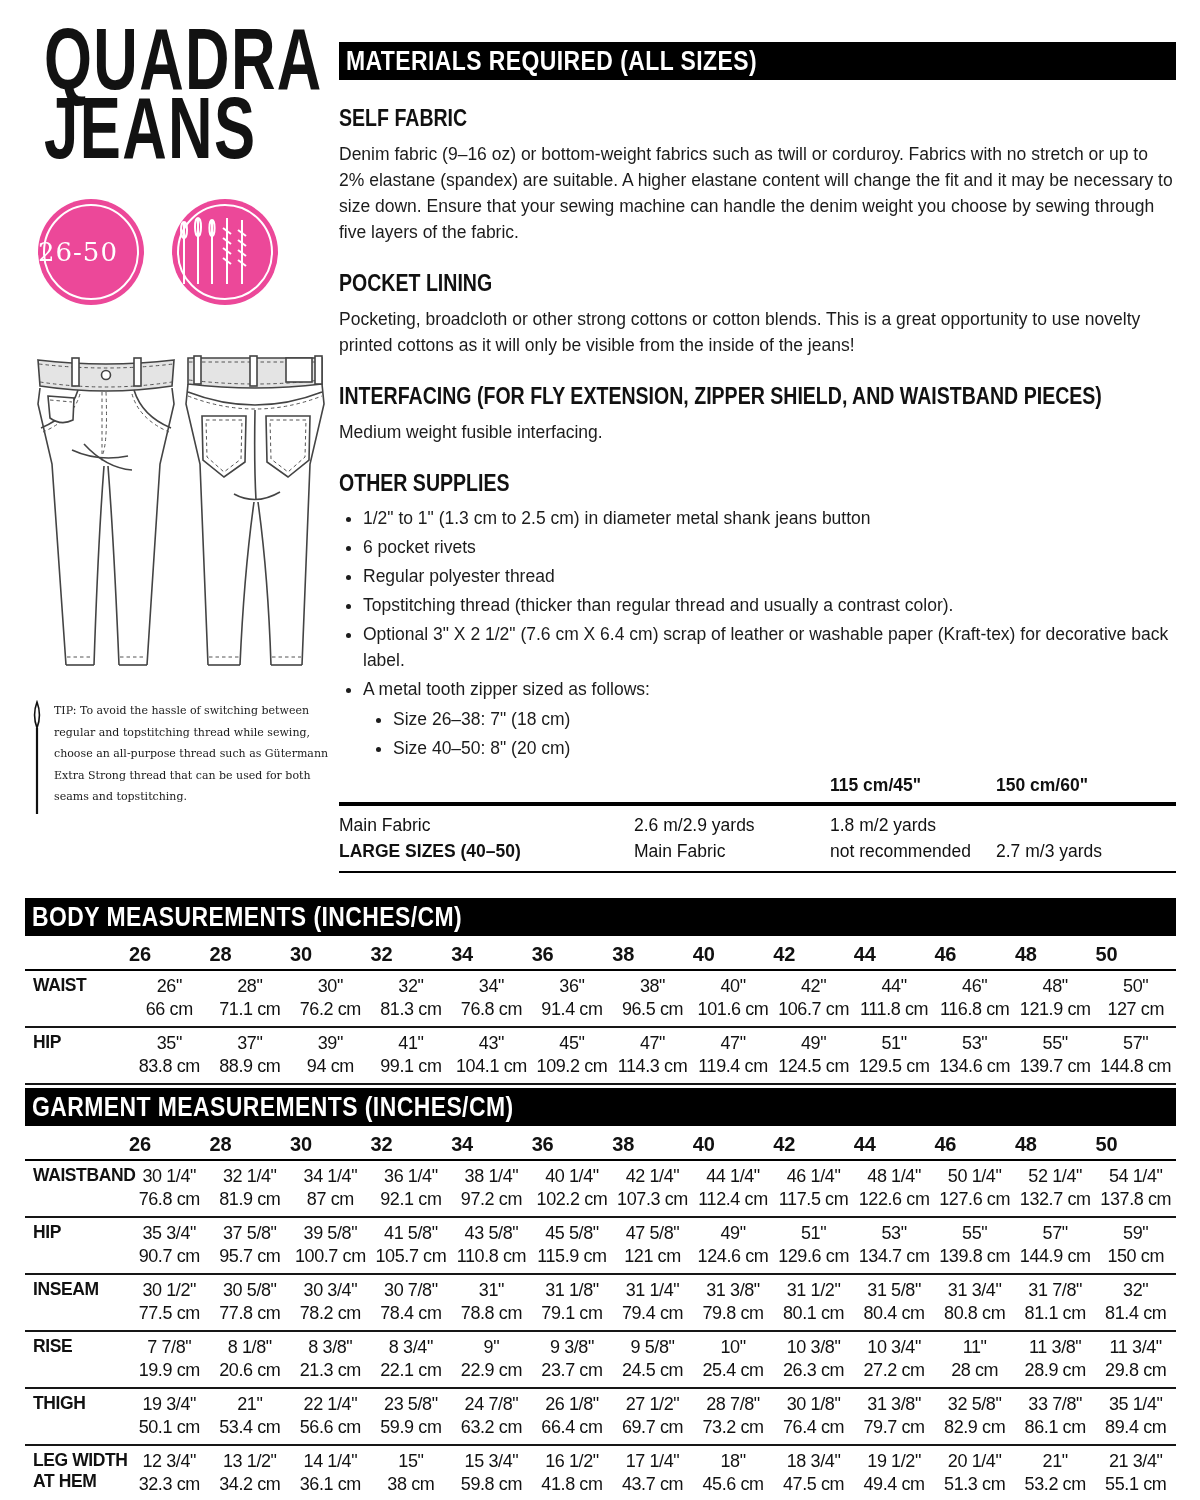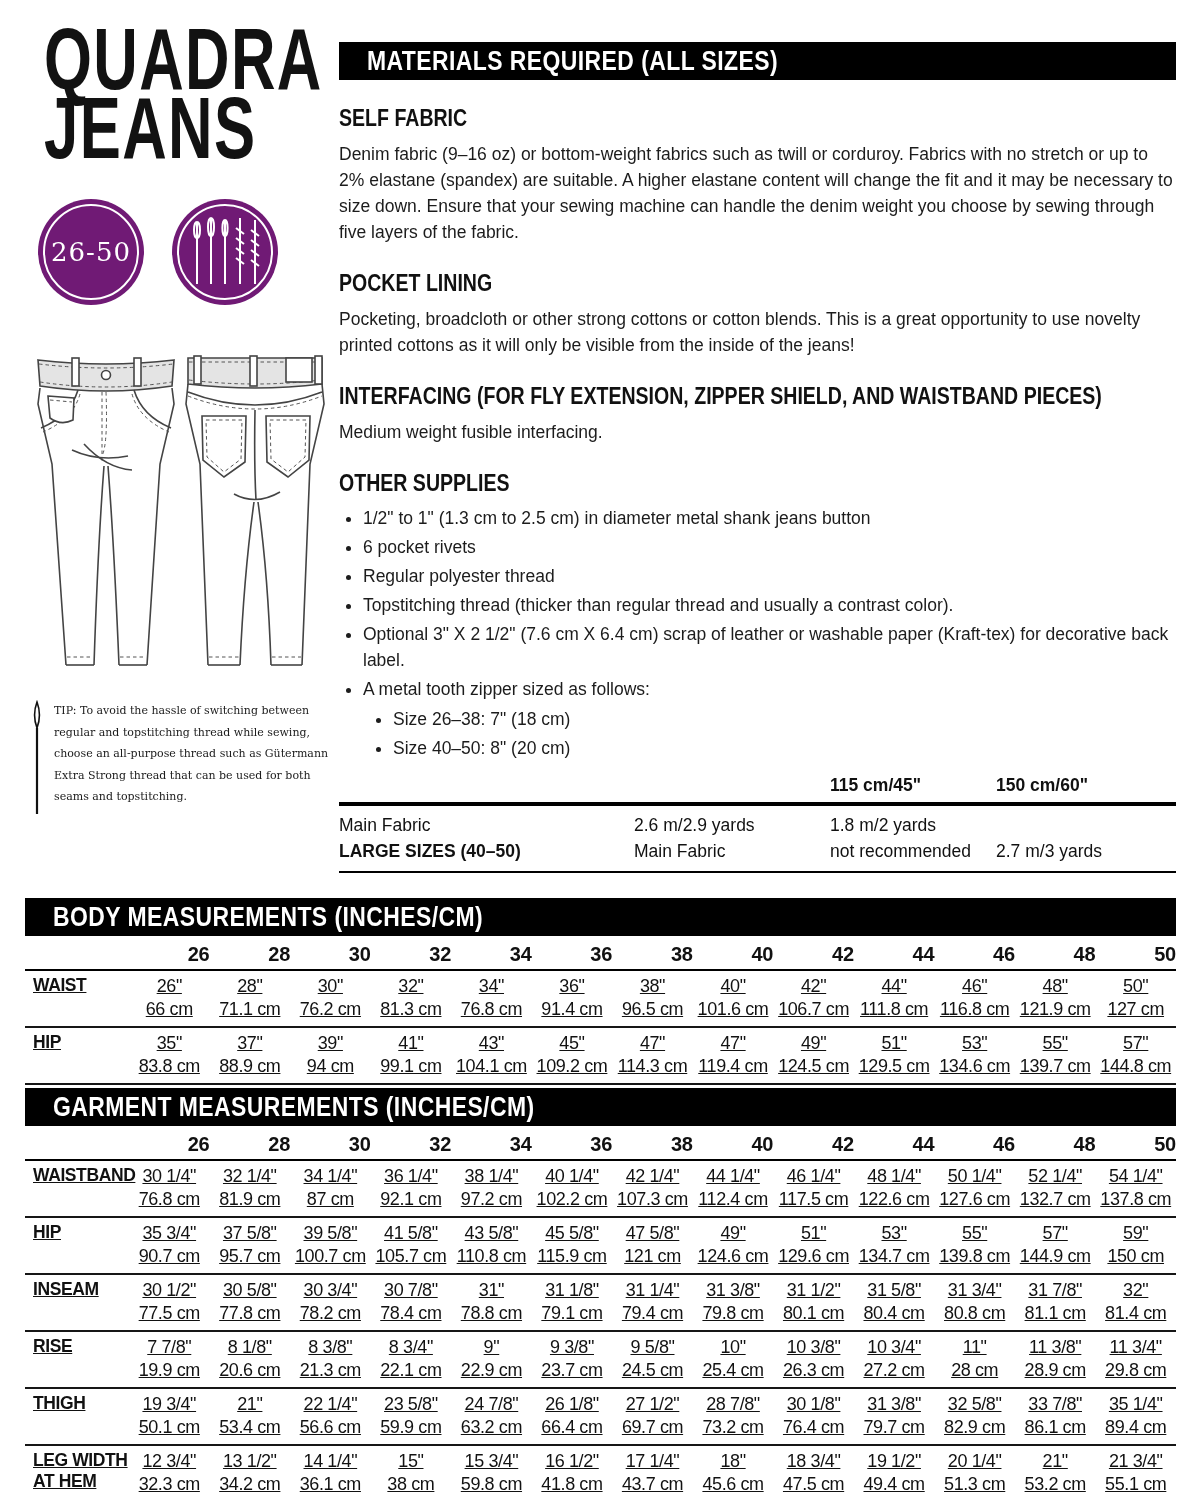--- a/index.html
+++ b/index.html
@@ -3,36 +3,36 @@
 <meta charset="utf-8">
 <style>
   html,body{margin:0;padding:0;background:#f4f4f4;}
   .page{
     position:relative;width:1200px;height:1500px;background:#fff;
     font-family:"Liberation Sans",sans-serif;color:#111;overflow:hidden;margin:0 auto;
   }
   
   .brand{position:absolute;left:44px;top:24px;transform:scaleX(0.70);transform-origin:0 0;}
   .title-line{font-size:88px;font-weight:bold;line-height:69px;letter-spacing:2px;color:#121212;white-space:nowrap;}
-  .badge{position:absolute;width:106px;height:106px;border-radius:50%;background:#701a75;display:flex;align-items:center;justify-content:center;}
+  .badge{position:absolute;width:106px;height:106px;border-radius:50%;background:#ec4899;display:flex;align-items:center;justify-content:flex-start;}
   .badge::after{content:"";position:absolute;inset:5px;border:2.5px solid #fff;border-radius:50%;}
   .badge-sizes{left:38px;top:199px;}
   .badge-needles{left:172px;top:199px;}
   .badge-sizes span{font-family:"DejaVu Serif",serif;color:#fff;font-size:26px;letter-spacing:1px;}
   
   .jeans{position:absolute;left:28px;top:344px;}
   
   .tip-needle{position:absolute;left:30px;top:700px;}
   .tip-text{
     position:absolute;left:54px;top:700px;width:288px;
     font-family:"DejaVu Serif",serif;font-size:11px;line-height:21.5px;color:#1a1a1a;
   }
   
   .materials{position:absolute;left:339px;top:42px;width:837px;}
-  .bar{background:#000;color:#fff;height:38px;display:flex;align-items:center;padding-left:28px;box-sizing:border-box;}
+  .bar{background:#000;color:#fff;height:38px;display:flex;align-items:center;padding-left:7px;box-sizing:border-box;}
   .cond{display:inline-block;transform:scaleX(0.85);transform-origin:0 50%;white-space:nowrap;}
   .bar .cond{font-weight:bold;font-size:27px;letter-spacing:0.5px;}
   .mheading{margin:26px 0 0 0;font-size:23px;font-weight:bold;line-height:24px;}
   .mbody{margin:11px 0 0 0;font-size:17.5px;line-height:26px;color:#1c1c1c;}
   .supplies{margin:10px 0 0 4px;padding-left:20px;list-style:disc;}
   .supplies li{font-size:17.5px;line-height:26px;margin-bottom:3px;color:#1c1c1c;}
   .supplies ul{list-style:disc;padding-left:30px;margin:4px 0 0 0;}
   
   .fab-table{margin-top:14px;font-size:17.5px;}
   .fab-head,.fab-row{display:grid;grid-template-columns:295px 196px 166px 1fr;align-items:end;}
@@ -40,22 +40,22 @@
   .fab-rule{border-top:4px solid #000;}
   .fab-rows{padding:6px 0 7px 0;}
   .fab-row{line-height:26px;align-items:start;}
   .fab-label{font-weight:bold;}
   .fab-bottom{border-top:2.5px solid #000;}
   
   .meas{position:absolute;left:25px;width:1151px;}
   .meas-body{top:898px;}
   .meas-garment{top:1088px;}
   .meas-head{display:grid;grid-template-columns:104px repeat(13,1fr);padding:7px 0 3px 0;border-bottom:2.5px solid #000;}
-  .meas-size{font-weight:bold;font-size:20px;text-align:right;letter-spacing:-0.2px;}
-  .meas-row{display:grid;grid-template-columns:104px repeat(13,1fr);border-bottom:2px solid #161616;padding:4px 0 5px 0;text-decoration:underline;}
+  .meas-size{font-weight:bold;font-size:20px;text-align:left;letter-spacing:-0.2px;}
+  .meas-row{display:grid;grid-template-columns:104px repeat(13,1fr);border-bottom:2px solid #161616;padding:4px 0 5px 0;}
   .meas-label{font-weight:bold;font-size:17.5px;line-height:21px;padding-left:8px;letter-spacing:-0.4px;align-self:start;}
   .meas-cell{text-align:center;font-size:18px;line-height:23px;letter-spacing:-0.4px;color:#121212;}
   .meas-cell .cm{white-space:nowrap;}
   svg .ln{stroke:#444;stroke-width:1.6;fill:none;}
   svg .lnf{stroke:#444;stroke-width:1.6;fill:#fff;}
   svg .wb{stroke:#444;stroke-width:1.6;fill:#e4e4e4;}
   svg .dash{stroke:#555;stroke-width:1;fill:none;stroke-dasharray:3.5,3;}
   svg .wn{stroke:#fff;stroke-width:2;fill:none;}
 </style>
 </head>

